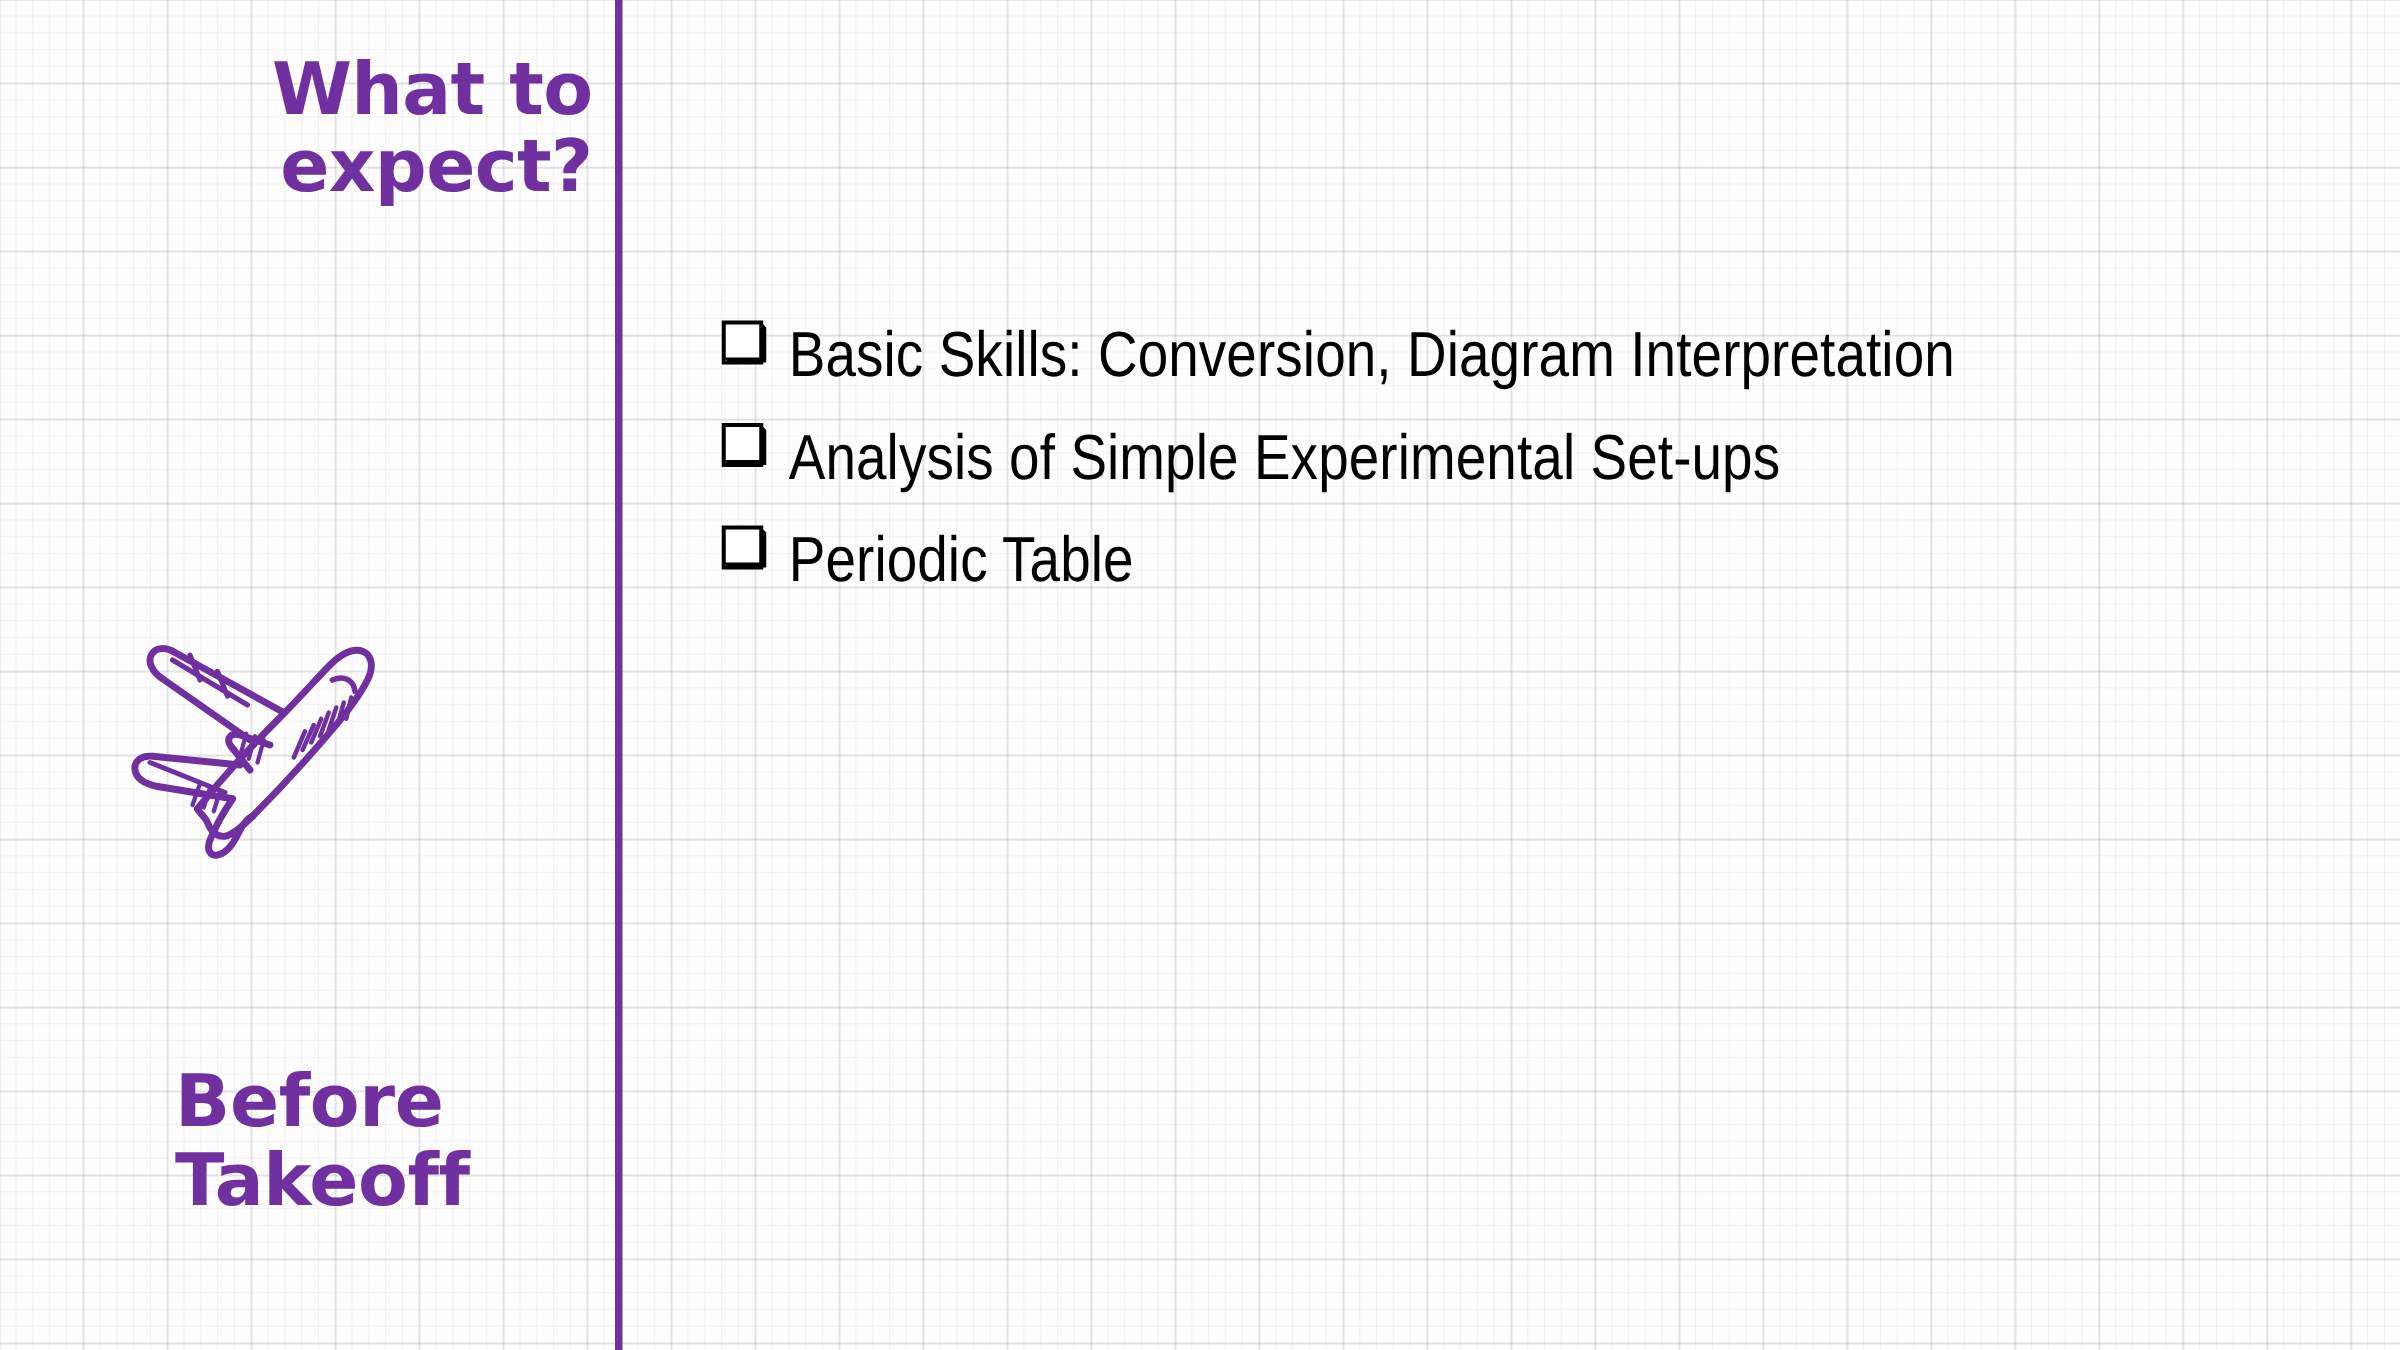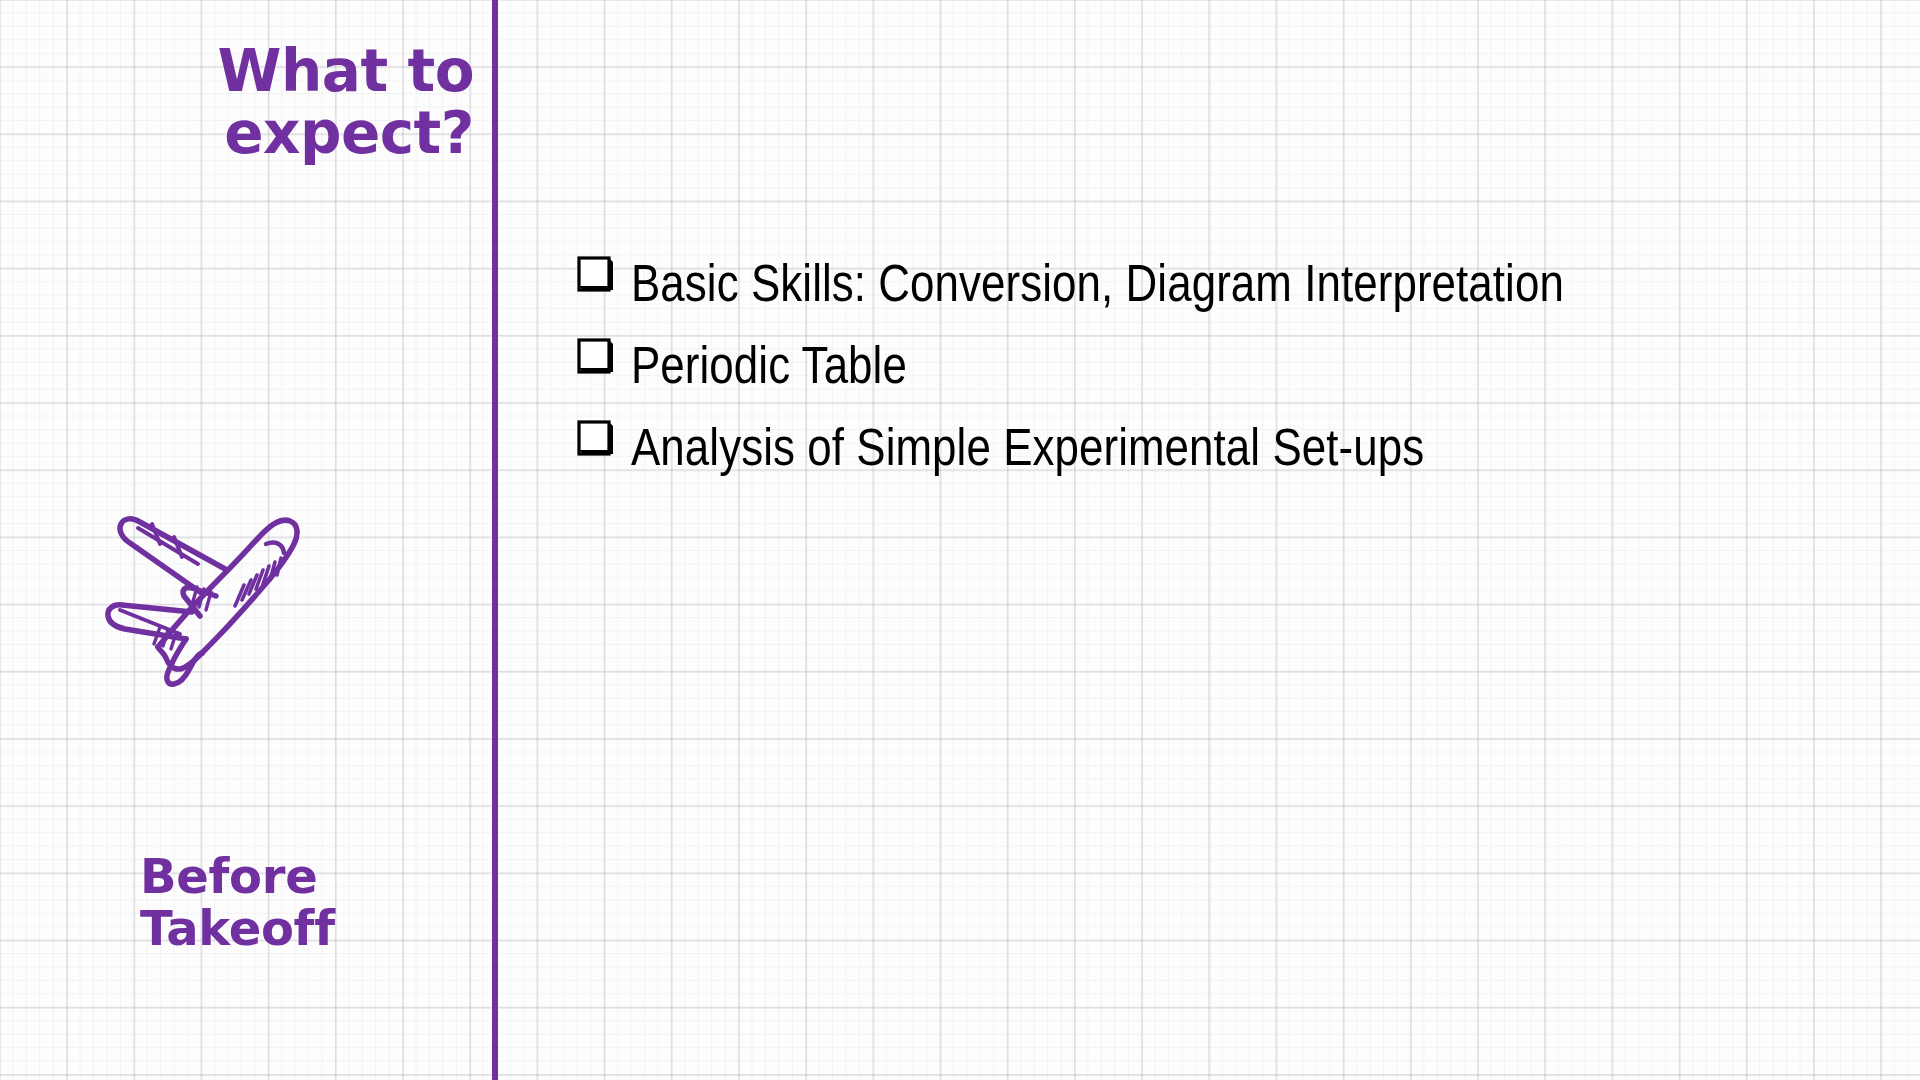--- a/index.html
+++ b/index.html
@@ -75,21 +75,21 @@
     position: absolute;
     left: 0;
     top: 850px;
     width: 420px;
     text-align: left;
     padding-left: 112px;
     box-sizing: border-box;
     color: #7030a0;
     font-family: "DejaVu Sans", sans-serif;
     font-weight: 700;
-    font-size: 48px;
+    font-size: 58px;
     line-height: 1.09;
     letter-spacing: -0.3px;
     white-space: pre-line;
   }
 
   
   #divider {
     position: absolute;
     left: 492px;
     top: 0;
@@ -208,30 +208,30 @@
     </li>
 
 
     <li>
       <span class="chk">
         <svg width="46" height="46" viewBox="0 0 46 46">
           <rect x="4" y="2" width="30" height="32" fill="#ffffff" stroke="#000000" stroke-width="3.2"></rect>
           <path d="M8 34 L38 34 L38 6 L34 2 L34 30 L4 30 Z" fill="#000000"></path>
         </svg>
       </span>
-      <span class="item-text">Periodic Table</span>
+      <span class="item-text">Analysis of Simple Experimental Set-ups</span>
     </li>
 
     <li>
       <span class="chk">
         <svg width="46" height="46" viewBox="0 0 46 46">
           <rect x="4" y="2" width="30" height="32" fill="#ffffff" stroke="#000000" stroke-width="3.2"></rect>
           <path d="M8 34 L38 34 L38 6 L34 2 L34 30 L4 30 Z" fill="#000000"></path>
         </svg>
       </span>
-      <span class="item-text">Analysis of Simple Experimental Set-ups</span>
+      <span class="item-text">Periodic Table</span>
     </li>
 
 
 
 
   </ul>
 </div>
 
 </body></html>

